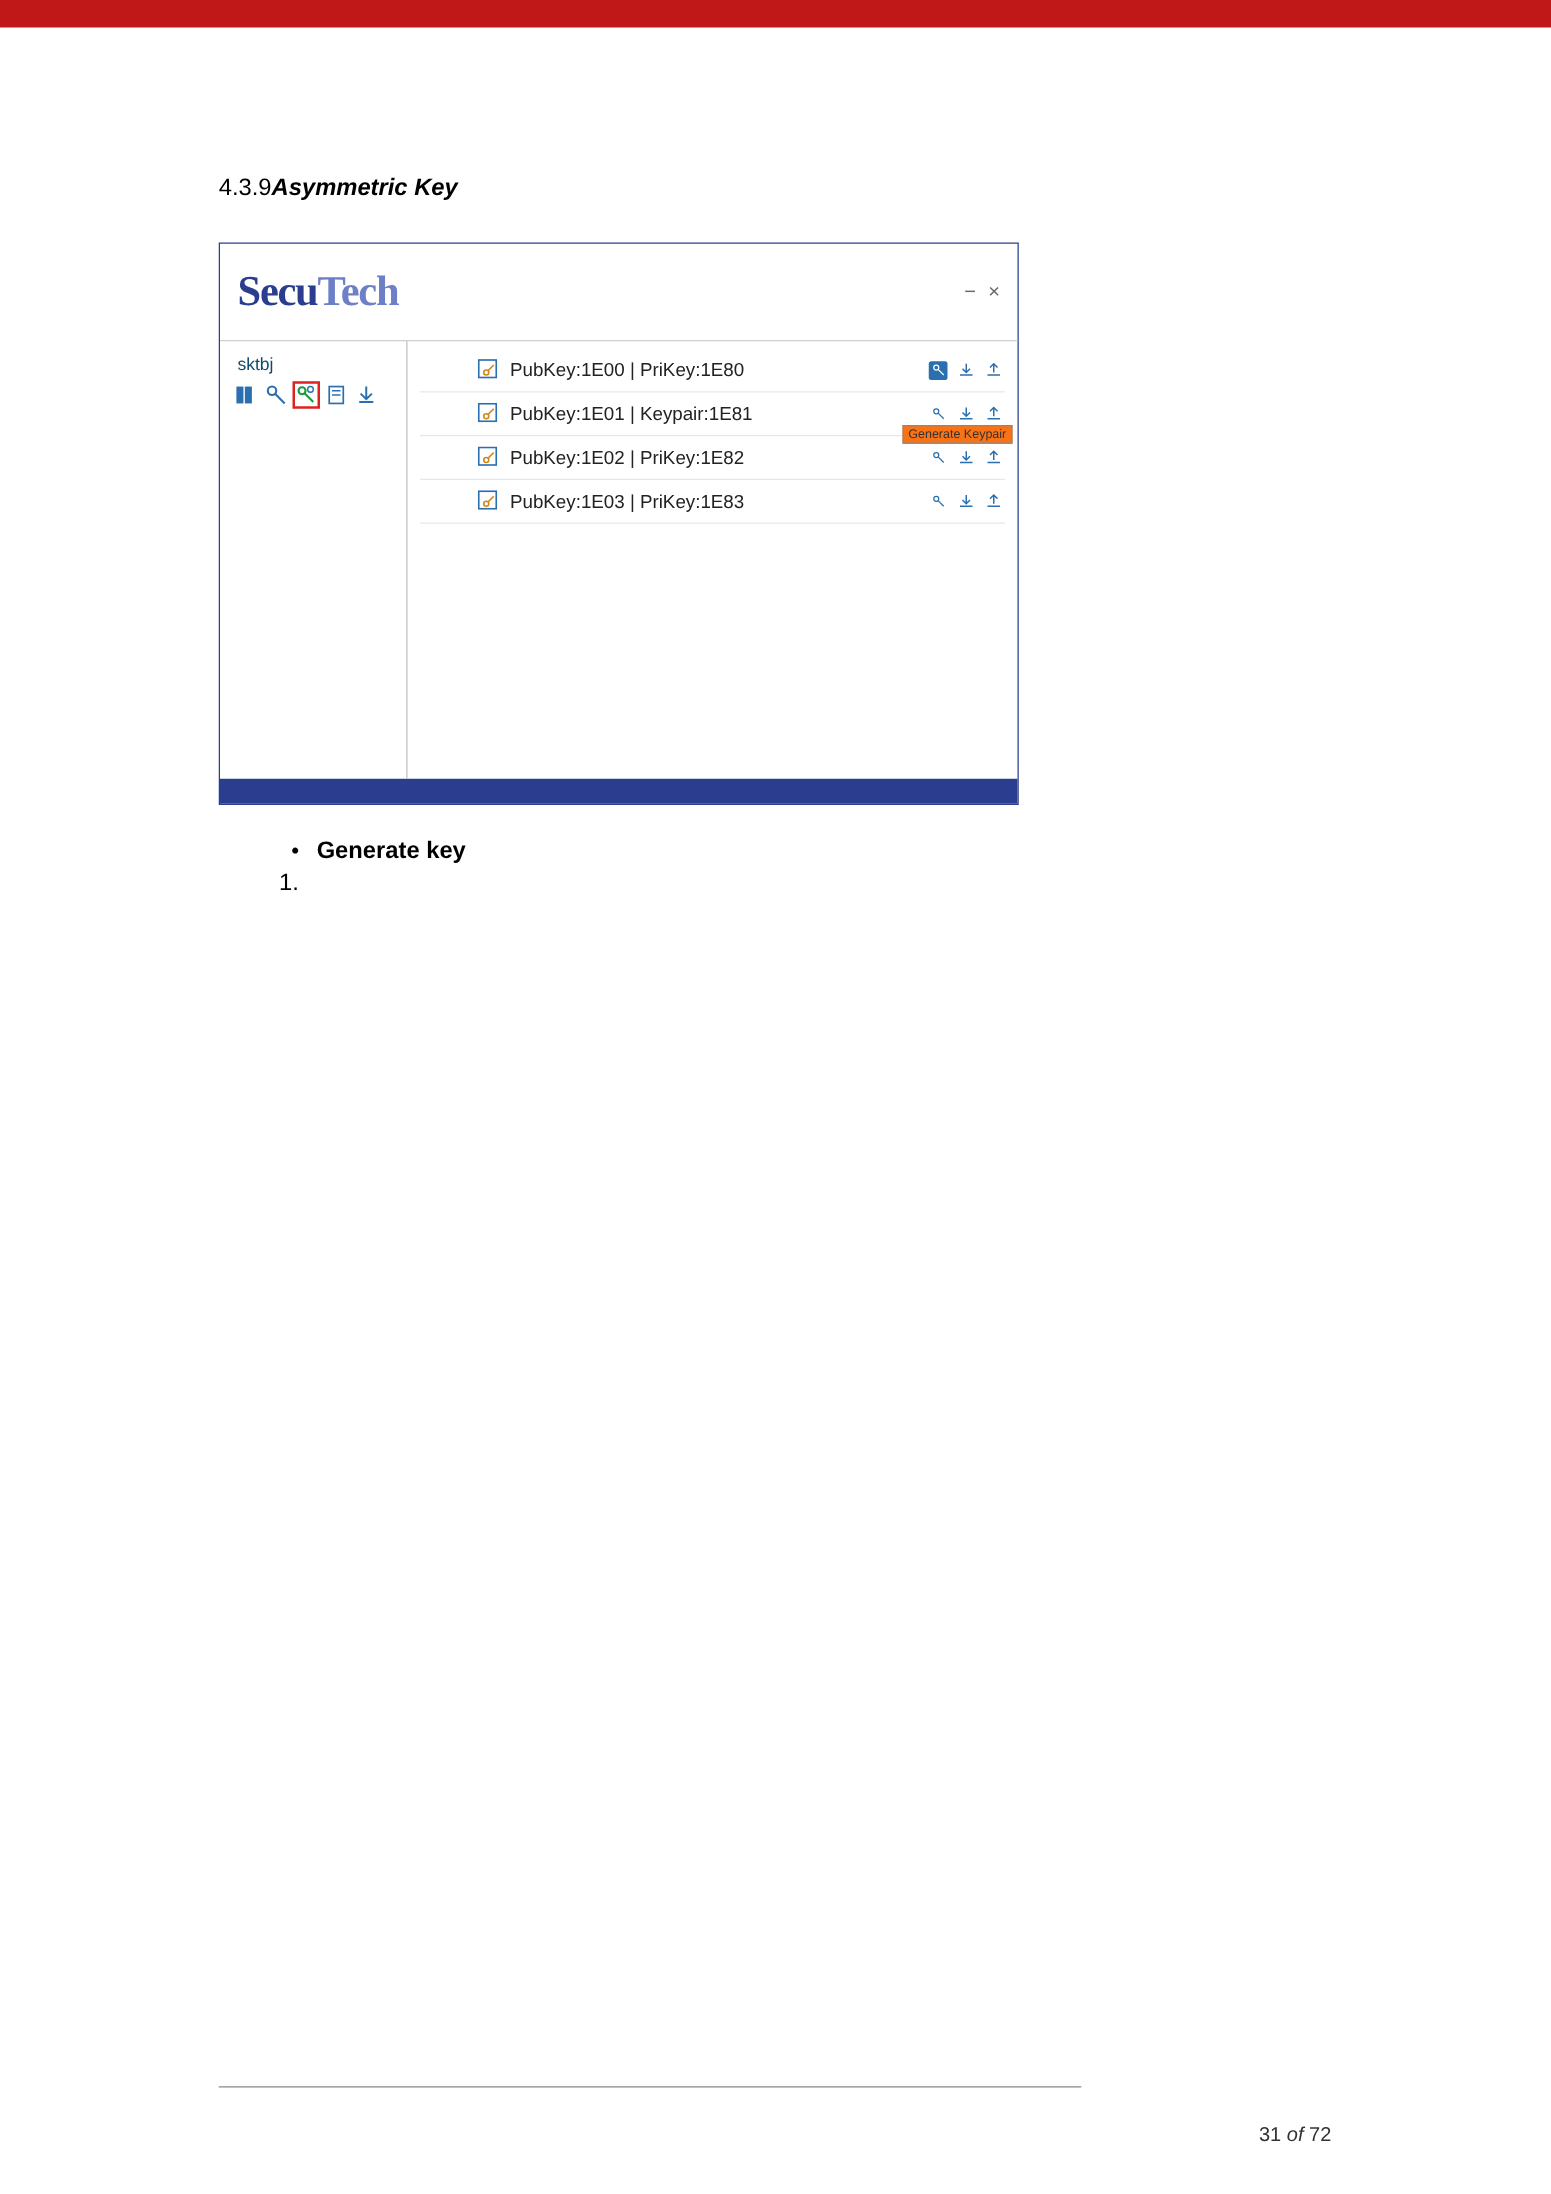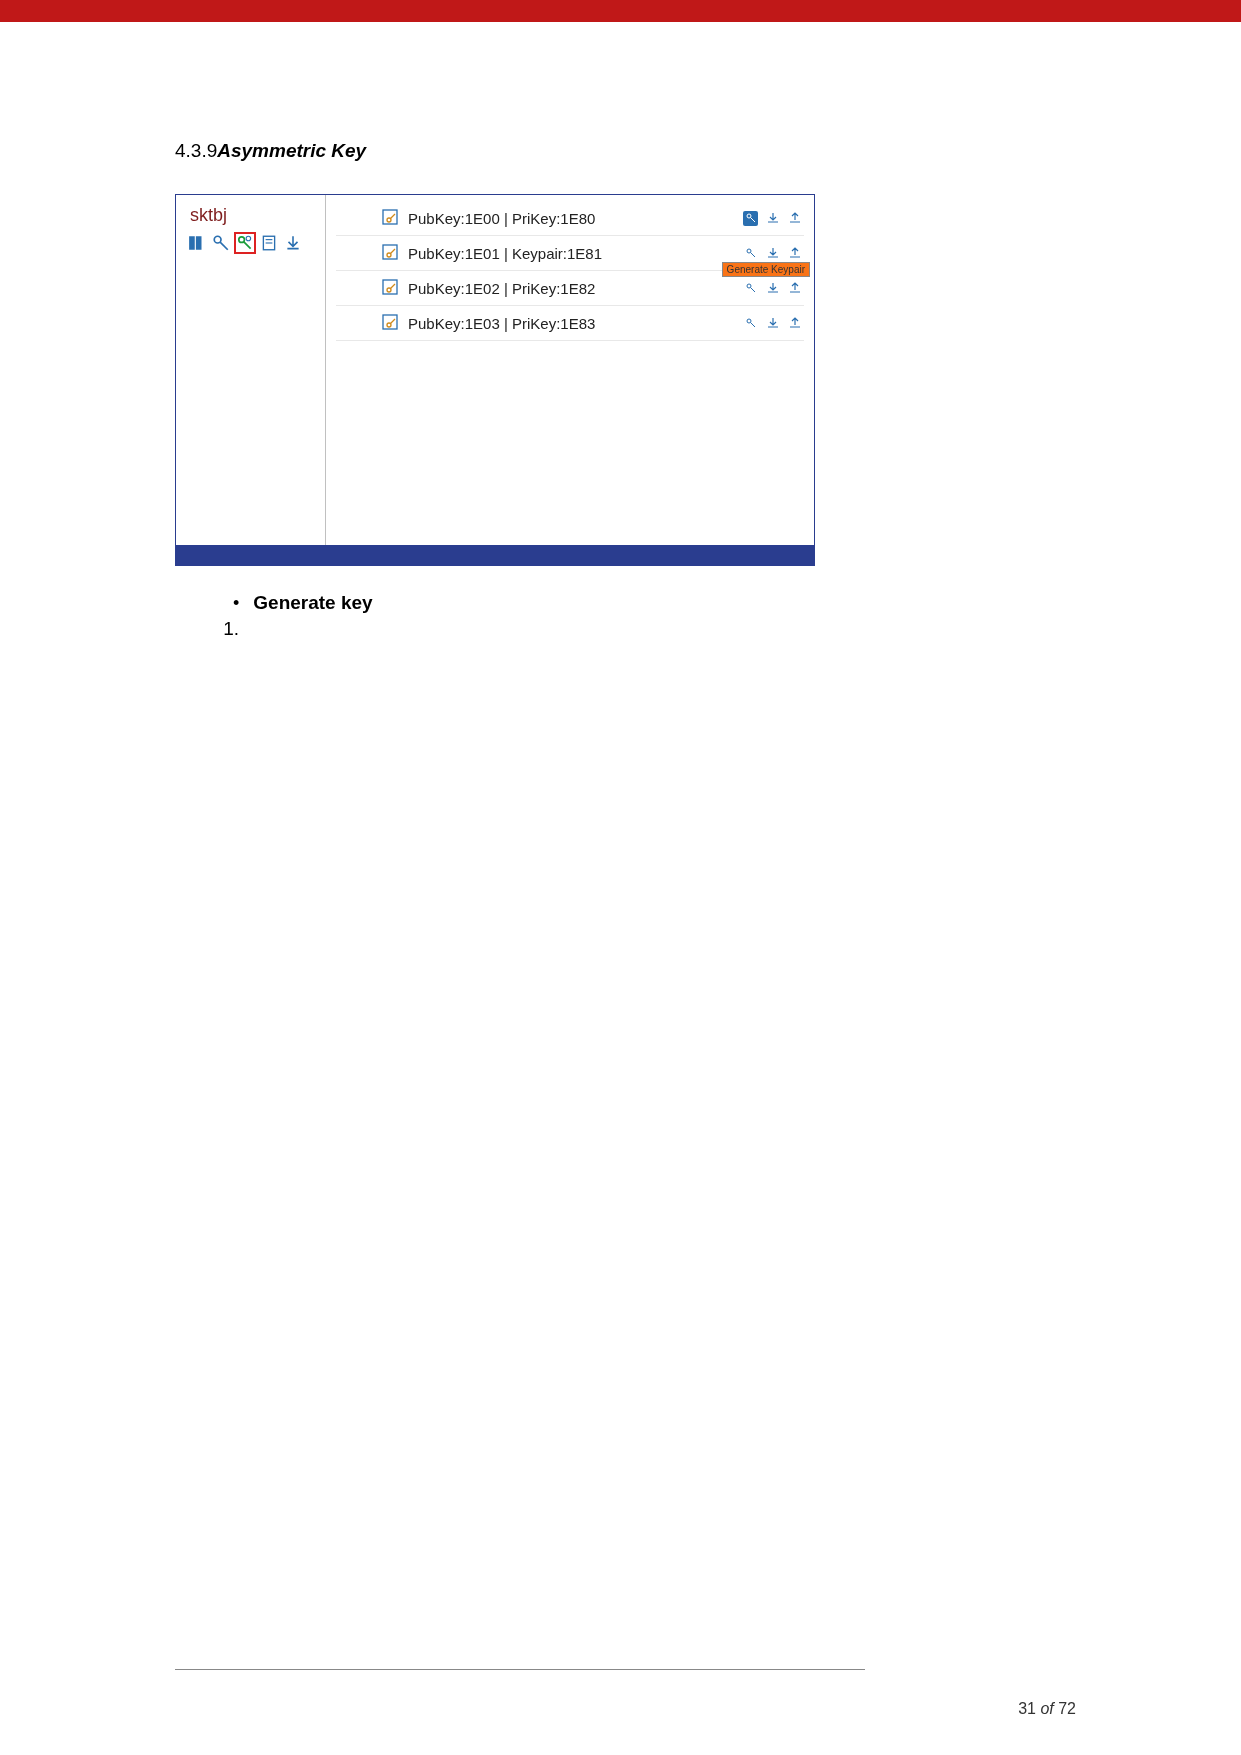--- a/index.html
+++ b/index.html
@@ -11,21 +11,21 @@
   .intro-text { font-size: 19px; color: #000; margin-bottom: 20px; letter-spacing: 0.2px; word-spacing: 1px; }
   
   .app-frame { width: 640px; border: 1px solid #2a3d8f; background: #fff; }
   .app-titlebar { height: 78px; display: flex; align-items: center; justify-content: space-between; padding: 0 14px; border-bottom: 1px solid #d0d0d0; }
   .app-logo { font-family: "Times New Roman", Georgia, serif; font-size: 34px; font-weight: bold; color: #2a3d8f; letter-spacing: -1px; }
   .app-logo .light { color: #6d7fc7; font-weight: bold; }
   .win-controls { display: flex; gap: 10px; font-size: 16px; color: #666; }
   .win-controls span { cursor: default; }
   .app-body { display: flex; height: 350px; }
   .sidebar { width: 150px; border-right: 1px solid #c0c0c0; padding: 10px 8px; }
-  .sidebar-label { color: #7f1d1d; font-size: 18px; padding-left: 6px; margin-bottom: 8px; }
+  .sidebar-label { color: #0c4a6e; font-size: 14px; padding-left: 6px; margin-bottom: 8px; }
   .sidebar-icons { display: flex; gap: 6px; align-items: center; padding-left: 4px; }
   .sb-icon { width: 18px; height: 18px; display: flex; align-items: center; justify-content: center; font-size: 13px; }
   .sb-icon.highlighted { outline: 2px solid #d22; }
   .content { flex: 1; padding: 6px 10px 10px 10px; }
   .key-row { display: flex; align-items: center; justify-content: space-between; padding: 8px 2px; border-bottom: 1px solid #e8e8e8; position: relative; }
   .key-left { display: flex; align-items: center; gap: 8px; margin-left: 44px; }
   .key-icon { width: 18px; height: 18px; position: relative; }
   .key-icon svg { width: 18px; height: 18px; }
   .key-label { font-size: 15px; color: #222; }
   .row-actions { display: flex; gap: 7px; align-items: center; }
@@ -34,36 +34,45 @@
   .tooltip-box { position: absolute; top: 26px; right: -6px; font-size: 10px; border: 1px solid #888; background: #f97316; padding: 1px 4px; color: #333; white-space: nowrap; z-index: 2; }
   .app-status { height: 20px; background: #2a3d8f; }
   
   .below { margin-top: 26px; padding-left: 58px; font-size: 19px; color: #000; }
   .bullet-line { display: flex; align-items: baseline; gap: 14px; margin-bottom: 4px; margin-left: 0; }
   .bullet-dot { font-size: 18px; line-height: 1; }
   .bullet-text { font-weight: bold; }
   .num-line { display: flex; align-items: baseline; gap: 12px; margin-left: -18px; }
   .num-line .n { width: 24px; text-align: right; }
   .footer-rule { position: absolute; left: 175px; width: 690px; top: 1669px; border-top: 1px solid #888; }
-  .footer { position: absolute; right: 165px; top: 1700px; font-size: 16px; color: #333; }
+  .footer { position: absolute; right: 176px; top: 1700px; font-size: 16px; color: #333; }
   .footer .of { font-style: italic; }
 </style>
 </head>
 <body>
 
 <div class="top-bar"></div>
 
 <div class="page">
 
   <div class="section-heading">
     <span class="num">4.3.9</span><span>Asymmetric Key</span>
   </div>
 
 
   <div class="app-frame">
+    <div class="app-titlebar">
+      <div class="app-logo">
+        <span>Secu</span><span class="light">Tech</span>
+      </div>
+      <div class="win-controls">
+        <span>−</span>
+        <span>×</span>
+      </div>
+    </div>
     <div class="app-body">
       <div class="sidebar">
         <div class="sidebar-label">sktbj</div>
         <div class="sidebar-icons">
           <span class="sb-icon">
             <svg viewBox="0 0 16 16">
                 <rect x="1" y="2" width="5" height="12" fill="#2a6fb0"></rect>
                 <rect x="7" y="2" width="5" height="12" fill="#2a6fb0"></rect>
               </svg>
           </span>

